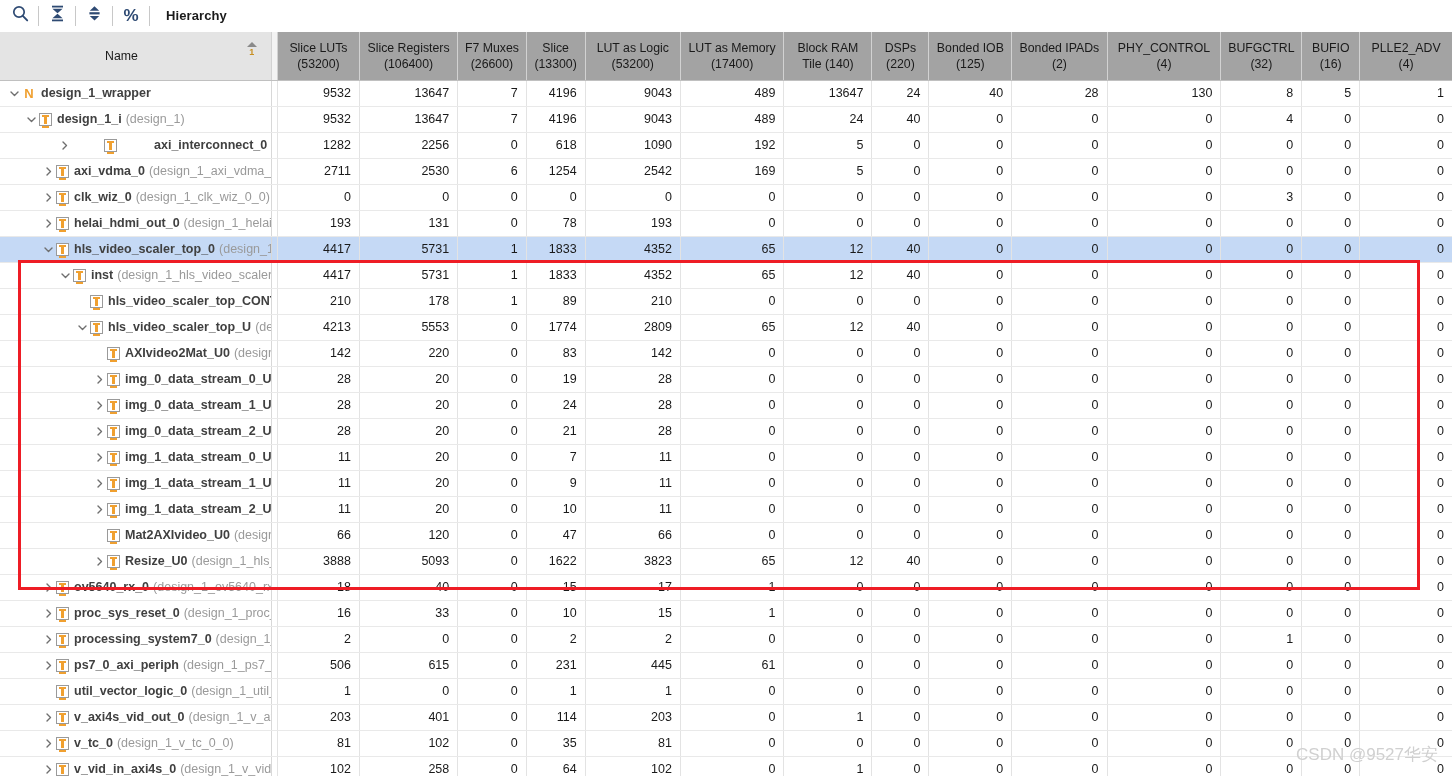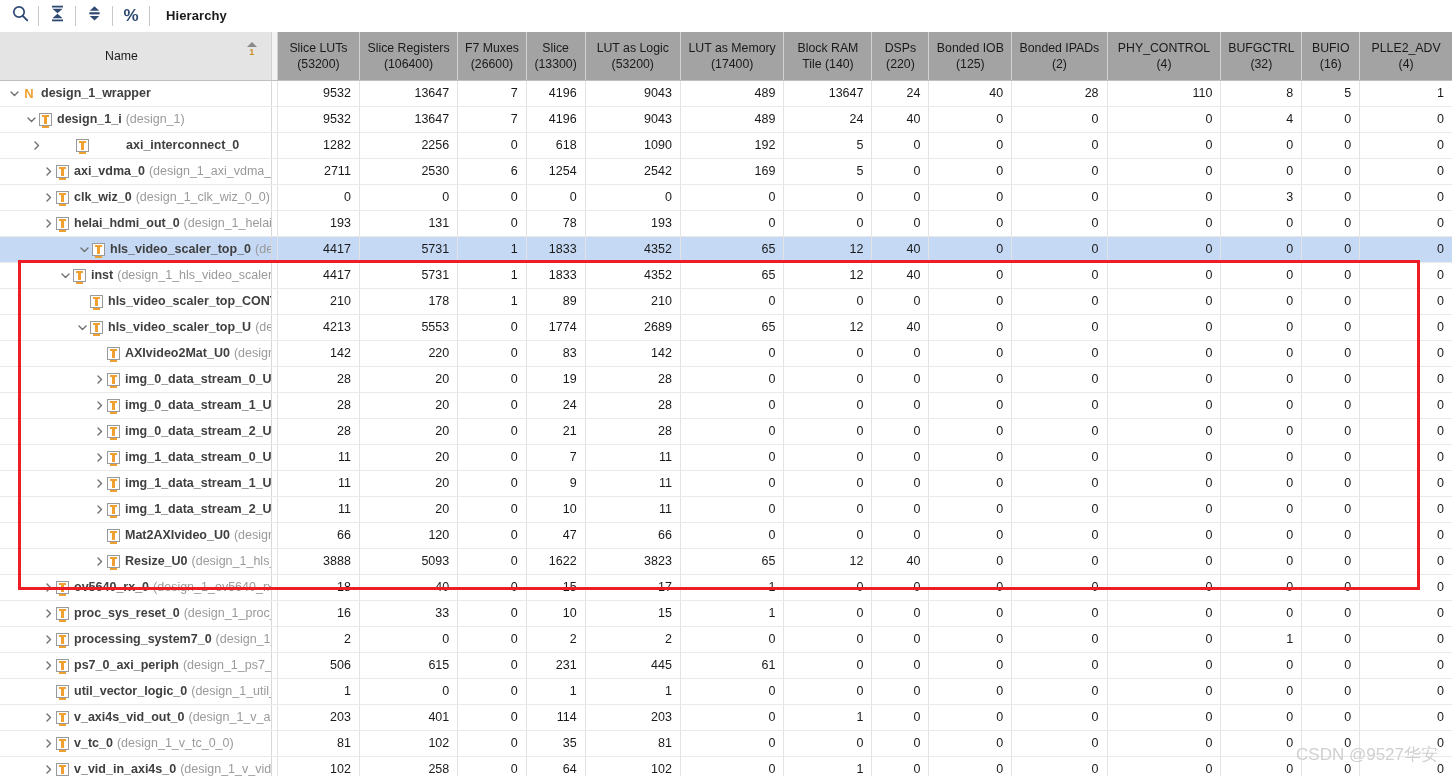--- a/index.html
+++ b/index.html
@@ -87,21 +87,21 @@
     overflow: hidden;
   }
   tbody td.name-cell {
     text-align: left;
     padding: 0;
     border-right: 1px solid #d8d8d8;
     position: relative;
     overflow: hidden;
   }
   tbody tr.selected td { background: #c5d9f5; }
-  tbody tr.selected td.name-cell { background: #c5d9f5; padding-left: 36px; }
+  tbody tr.selected td.name-cell { background: #c5d9f5; }
 
   
   .ncell {
     display: flex; align-items: center;
     height: 25px;
     white-space: nowrap;
   }
   .twisty {
     width: 16px; height: 25px; flex: 0 0 16px;
     display: flex; align-items: center; justify-content: center;
@@ -305,21 +305,21 @@
           <td>9532</td>
           <td>13647</td>
           <td>7</td>
           <td>4196</td>
           <td>9043</td>
           <td>489</td>
           <td>13647</td>
           <td>24</td>
           <td>40</td>
           <td>28</td>
-          <td>110</td>
+          <td>130</td>
           <td>8</td>
           <td>5</td>
           <td style="border-right: none;">1</td>
         </tr>
         <tr>
           <td class="name-cell">
             <div class="ncell" style="padding-left: 23px;">
               <span class="twisty">
                 <svg width="11" height="11" viewBox="0 0 11 11">
                   <polyline points="2,4 5.5,7.5 9,4" fill="none" stroke="#6f6f6f" stroke-width="1.4" stroke-linecap="round" stroke-linejoin="round"></polyline>
@@ -341,21 +341,21 @@
           <td>40</td>
           <td>0</td>
           <td>0</td>
           <td>0</td>
           <td>4</td>
           <td>0</td>
           <td style="border-right: none;">0</td>
         </tr>
         <tr>
           <td class="name-cell">
-            <div class="ncell" style="padding-left: 28px; gap: 32px;">
+            <div class="ncell" style="padding-left: 56px; gap: 32px;">
               <span class="twisty">
                 <svg width="11" height="11" viewBox="0 0 11 11">
                   <polyline points="4,2 7.5,5.5 4,9" fill="none" stroke="#6f6f6f" stroke-width="1.4" stroke-linecap="round" stroke-linejoin="round"></polyline>
                 </svg>
               </span>
               <span class="icon-i"></span>
               <span class="nm">axi_interconnect_0</span>
               <span class="nm-sub">(design_1_axi_in</span>
             </div>
           </td>
@@ -555,21 +555,21 @@
               <span class="icon-i"></span>
               <span class="nm">hls_video_scaler_top_U</span>
               <span class="nm-sub">(desi</span>
             </div>
           </td>
           <td style="padding: 0px;"></td>
           <td>4213</td>
           <td>5553</td>
           <td>0</td>
           <td>1774</td>
-          <td>2689</td>
+          <td>2809</td>
           <td>65</td>
           <td>12</td>
           <td>40</td>
           <td>0</td>
           <td>0</td>
           <td>0</td>
           <td>0</td>
           <td>0</td>
           <td style="border-right: none;">0</td>
         </tr>

